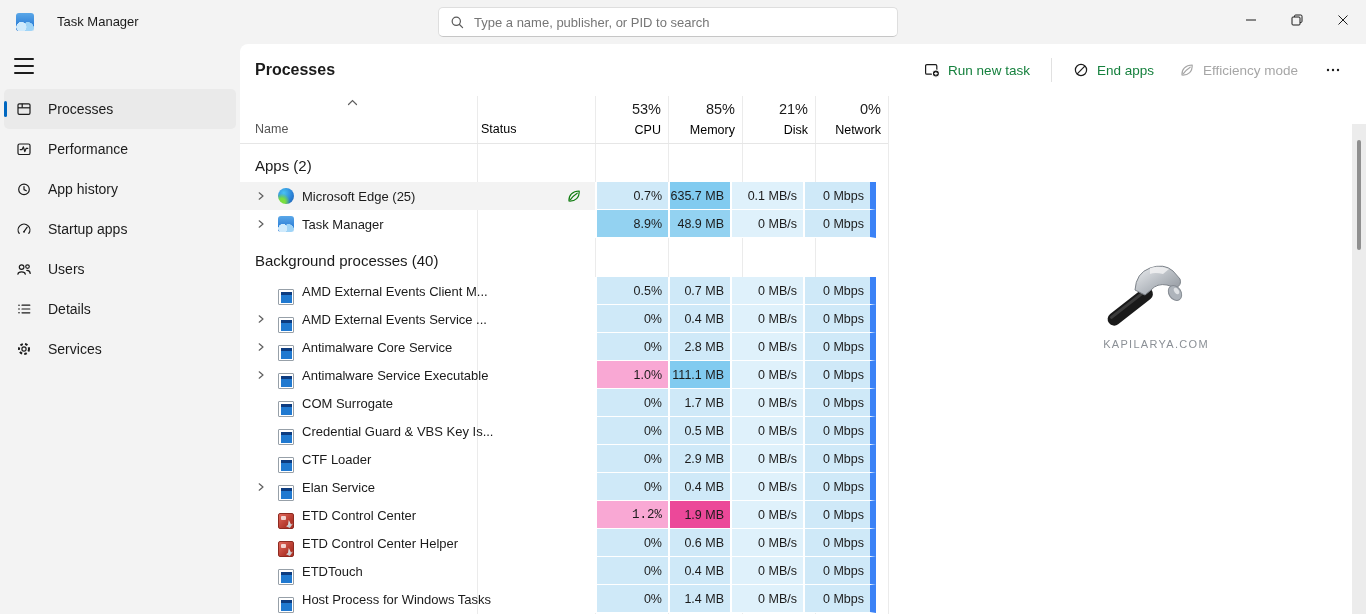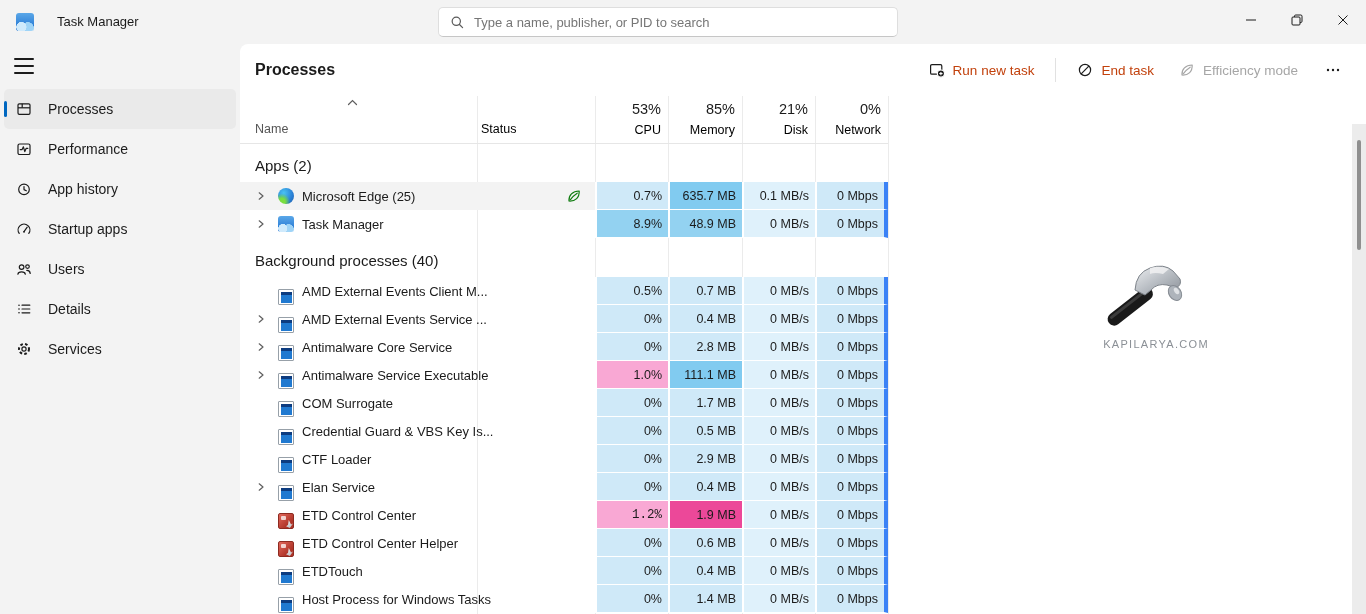--- a/index.html
+++ b/index.html
@@ -39,21 +39,21 @@
   .nav-item.selected::before { content: ""; position: absolute; left: 0; top: 12px; bottom: 12px; width: 3px;
     border-radius: 3px; background: var(--accent, #0067c0); }
   .nav-icon { width: 16px; height: 16px; flex: 0 0 16px; }
 
   
   .content { position: absolute; left: 240px; top: 44px; right: 0; bottom: 0; background: #fff;
     border-top-left-radius: 8px; }
   .page-title { position: absolute; left: 15px; top: 0; height: 52px; line-height: 52px;
     font-size: 16px; font-weight: 700; }
   .toolbar { position: absolute; right: 19px; top: 0; height: 52px; display: flex; align-items: center; gap: 17px; }
-  .tool-btn { display: flex; align-items: center; gap: 8px; font-size: 13.5px; color: #c2410c; cursor: pointer; padding: 5px 4px; border-radius: 4px; }
+  .tool-btn { display: flex; align-items: center; gap: 8px; font-size: 13.5px; color: #15803d; cursor: pointer; padding: 5px 4px; border-radius: 4px; }
   .tool-btn.disabled { color: #a6a6a6; cursor: default; }
   .tool-divider { width: 1px; height: 24px; background: #e1e1e1; }
   .more-btn { padding: 5px 6px; cursor: pointer; }
 
   
   .thead { position: absolute; left: 0; top: 52px; width: 648px; height: 48px; border-bottom: 1px solid #e6e6e6; }
   .sort-caret { position: absolute; left: 107px; top: 3px; color: #5f5f5f; }
   .h-name  { position: absolute; left: 15px; bottom: 7px; font-size: 12.5px; color: #555; }
   .h-status{ position: absolute; left: 241px; bottom: 7px; font-size: 12.5px; color: #000000; }
   .h-col   { position: absolute; top: 0; height: 48px; }
@@ -72,22 +72,22 @@
   .p-row { height: 28px; position: relative; display: flex; align-items: center; cursor: default; }
   .p-row.selected::before { content: ""; position: absolute; left: 0; top: 0; bottom: 0; width: 355px; background: #f3f3f3; }
   .chev { position: absolute; left: 16px; top: 50%; transform: translateY(-50%); }
   .p-icon { position: absolute; left: 38px; top: 50%; transform: translateY(-50%); width: 16px; height: 16px; }
   .p-name { position: absolute; left: 62px; font-size: 13px; white-space: nowrap; }
   .p-status { position: absolute; left: 326px; top: 50%; transform: translateY(-50%); width: 16px; height: 16px; }
   .cells { position: absolute; left: 355px; top: 0; bottom: 0; width: 293px; display: flex; }
   .cell { height: 28px; display: flex; align-items: center; justify-content: flex-end;
     padding-right: 6px; font-size: 12.5px; color: #1b1b1b;
     border-left: 2px solid #fff; border-bottom: 1px solid #fff; }
-  .cell:last-child { border-right: 4px solid #3b82f6; }
-  .c-cpu { width: 73px; } .c-mem { width: 74px; } .c-disk { width: 73px; } .c-net { width: 73px; }
+  .cell:last-child { border-right: 6px solid #3b82f6; }
+  .c-cpu { width: 73px; } .c-mem { width: 62px; } .c-disk { width: 73px; } .c-net { width: 73px; }
 
   
   .icon-generic { border: 1px solid #97a0a8; background: #fff; position: relative; border-radius: 1px; }
   .icon-generic::before { content: ""; position: absolute; left: 2px; top: 2px; right: 1px; bottom: 1px; background: #2079d0; }
   .icon-generic::after { content: ""; position: absolute; left: 2px; top: 2px; right: 1px; height: 3px; background: #0d3c80; }
   .icon-edge { border-radius: 50%;
     background:
       radial-gradient(circle at 24% 86%, #7adf3f 0 18%, rgba(0,0,0,0) 45%),
       radial-gradient(circle at 36% 30%, #49c3f2 0%, #2c83d8 55%, #1c5ca8 100%); }
   .icon-tm { border-radius: 3px;
@@ -243,21 +243,21 @@
       <span>Run new task</span>
     </div>
     <div class="tool-divider"></div>
     <div class="tool-btn">
       <span>
         <svg width="16" height="16" viewBox="0 0 16 16" fill="none" stroke="#1b1b1b" stroke-width="1.2">
           <circle cx="8" cy="8" r="5.6"></circle>
             <line x1="4.2" y1="11.8" x2="11.8" y2="4.2"></line>
         </svg>
       </span>
-      <span>End task</span>
+      <span>End apps</span>
     </div>
     <div class="tool-btn disabled">
       <span>
         <svg width="16" height="16" viewBox="0 0 16 16" fill="none" stroke="#a6a6a6" stroke-width="1.2" stroke-linecap="round" stroke-linejoin="round">
           <path d="M3,13 C2.6,7 6.5,3.2 13.2,3 C13.4,9.6 9.6,13.4 3,13 Z"></path>
             <path d="M4.4,11.6 C6.5,8.8 8.6,6.9 11.2,5.2"></path>
         </svg>
       </span>
       <span>Efficiency mode</span>
     </div>

